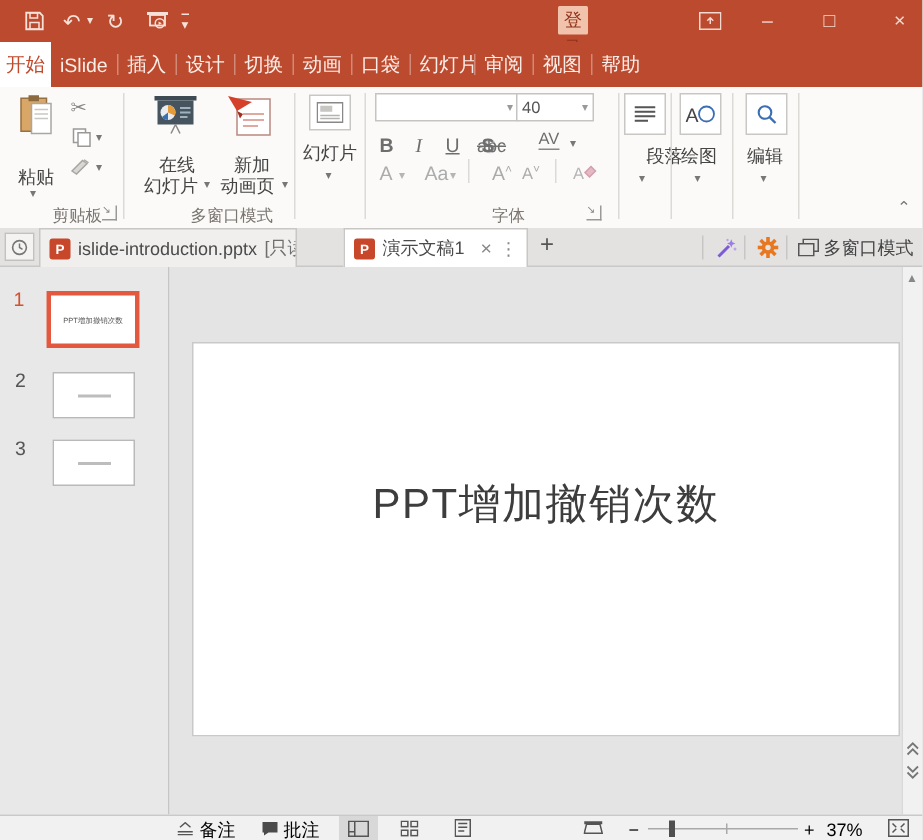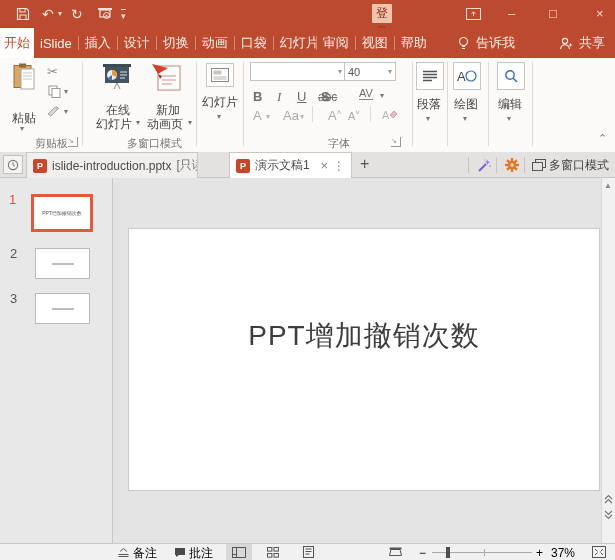--- a/index.html
+++ b/index.html
@@ -106,38 +106,20 @@
   <span class="tabsep"></span>
   <span class="rtab">口袋</span>
   <span class="tabsep"></span>
   <span class="rtab" style="max-width:30px">幻灯片</span>
   <span class="tabsep"></span>
   <span class="rtab">审阅</span>
   <span class="tabsep"></span>
   <span class="rtab">视图</span>
   <span class="tabsep"></span>
   <span class="rtab">帮助</span>
-  <span class="tabright">
-    <span>
-      <svg width="13" height="15" viewBox="0 0 13 15">
-          <circle cx="6.5" cy="5.5" r="4" fill="none" stroke="#FBEDE7" stroke-width="1.1"></circle>
-          <path d="M5 10.5h3M5 12.5h3" stroke="#FBEDE7"></path>
-        </svg>
-    </span>
-    <span>告诉我</span>
-    <span style="width:32px"></span>
-    <span>
-      <svg width="14" height="13" viewBox="0 0 14 13">
-          <circle cx="6" cy="4" r="2.6" fill="none" stroke="#FBEDE7" stroke-width="1.1"></circle>
-          <path d="M1.5 12c.6-3 3-4.2 4.5-4.2S10 9 10.5 12" fill="none" stroke="#FBEDE7" stroke-width="1.1"></path>
-          <path d="M11.5 6.5v3M10 8h3" stroke="#FBEDE7"></path>
-        </svg>
-    </span>
-    <span>共享</span>
-  </span>
 </div>
 
 <div class="abs ribbon">
 
   <span class="abs" style="left:12px;top:5px">
     <svg width="24" height="27" viewBox="0 0 24 27">
         <rect x="2" y="2.5" width="17" height="22" fill="#D8A666" stroke="#96703F"></rect>
         <rect x="7" y="0.5" width="7" height="4" fill="#8D6A3D"></rect>
         <rect x="9" y="6" width="13" height="20" fill="#fff" stroke="#A9A7A4"></rect>
         <path d="M11 10h9M11 13h9M11 16h9" stroke="#C9C7C4"></path>
@@ -234,21 +216,21 @@
   </span>
   <span class="abs glabel" style="left:290px;top:78px;width:60px">字体</span>
   <span class="abs launcher" style="left:391px;top:79px">↘</span>
   <span class="abs gdiv" style="left:412px;top:4px"></span>
 
   <span class="abs iconbox" style="left:416px;top:4px">
     <svg width="14" height="12" viewBox="0 0 14 12">
         <path d="M0 1.5h14M0 4.5h14M0 7.5h14M0 10.5h9" stroke="#555" stroke-width="1.4"></path>
       </svg>
   </span>
-  <span class="abs btnlabel" style="left:405px;top:38px;width:48px">段落</span>
+  <span class="abs btnlabel" style="left:419px;top:38px;width:48px">段落</span>
   <span class="abs dd" style="left:426px;top:56px">▾</span>
   <span class="abs gdiv" style="left:447px;top:4px"></span>
 
   <span class="abs iconbox" style="left:453px;top:4px">
     <svg width="20" height="16" viewBox="0 0 20 16">
         <text x="0" y="13" font-size="13" fill="#444" font-family="sans-serif">A</text>
         <circle cx="14" cy="8" r="5" fill="none" stroke="#3C6EB4" stroke-width="1.2"></circle>
       </svg>
   </span>
   <span class="abs btnlabel" style="left:442px;top:38px;width:48px">绘图</span>

